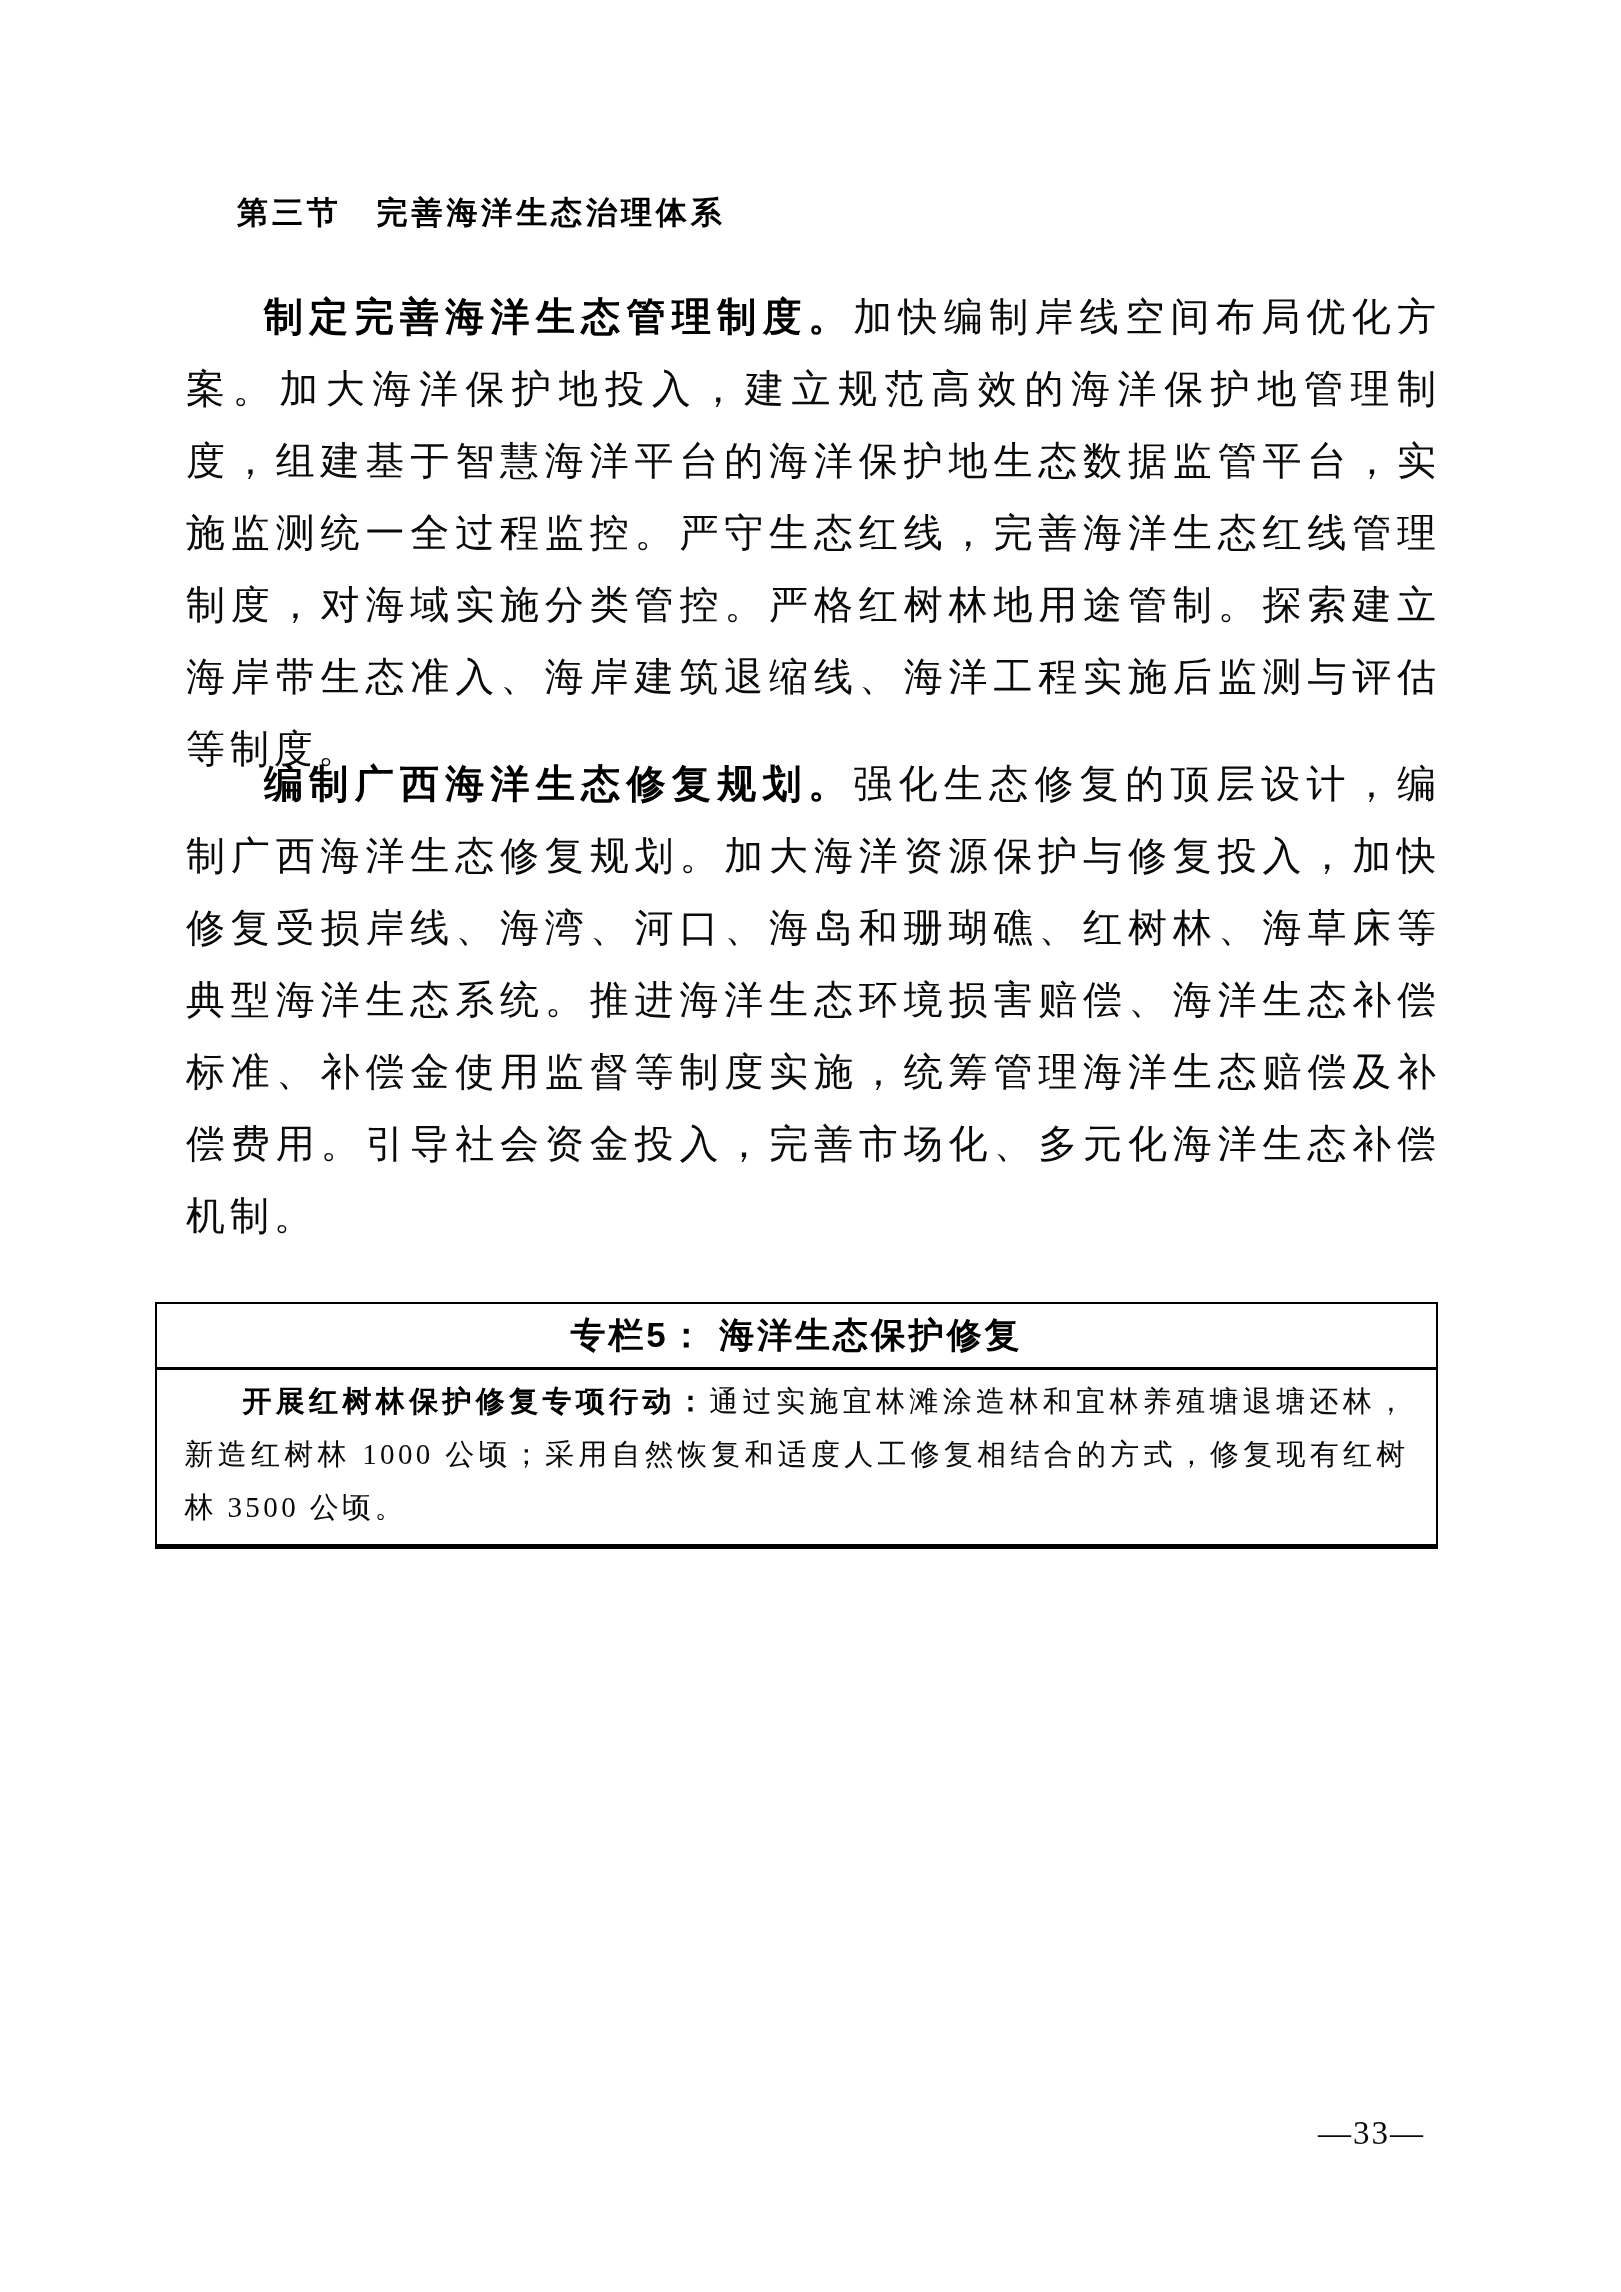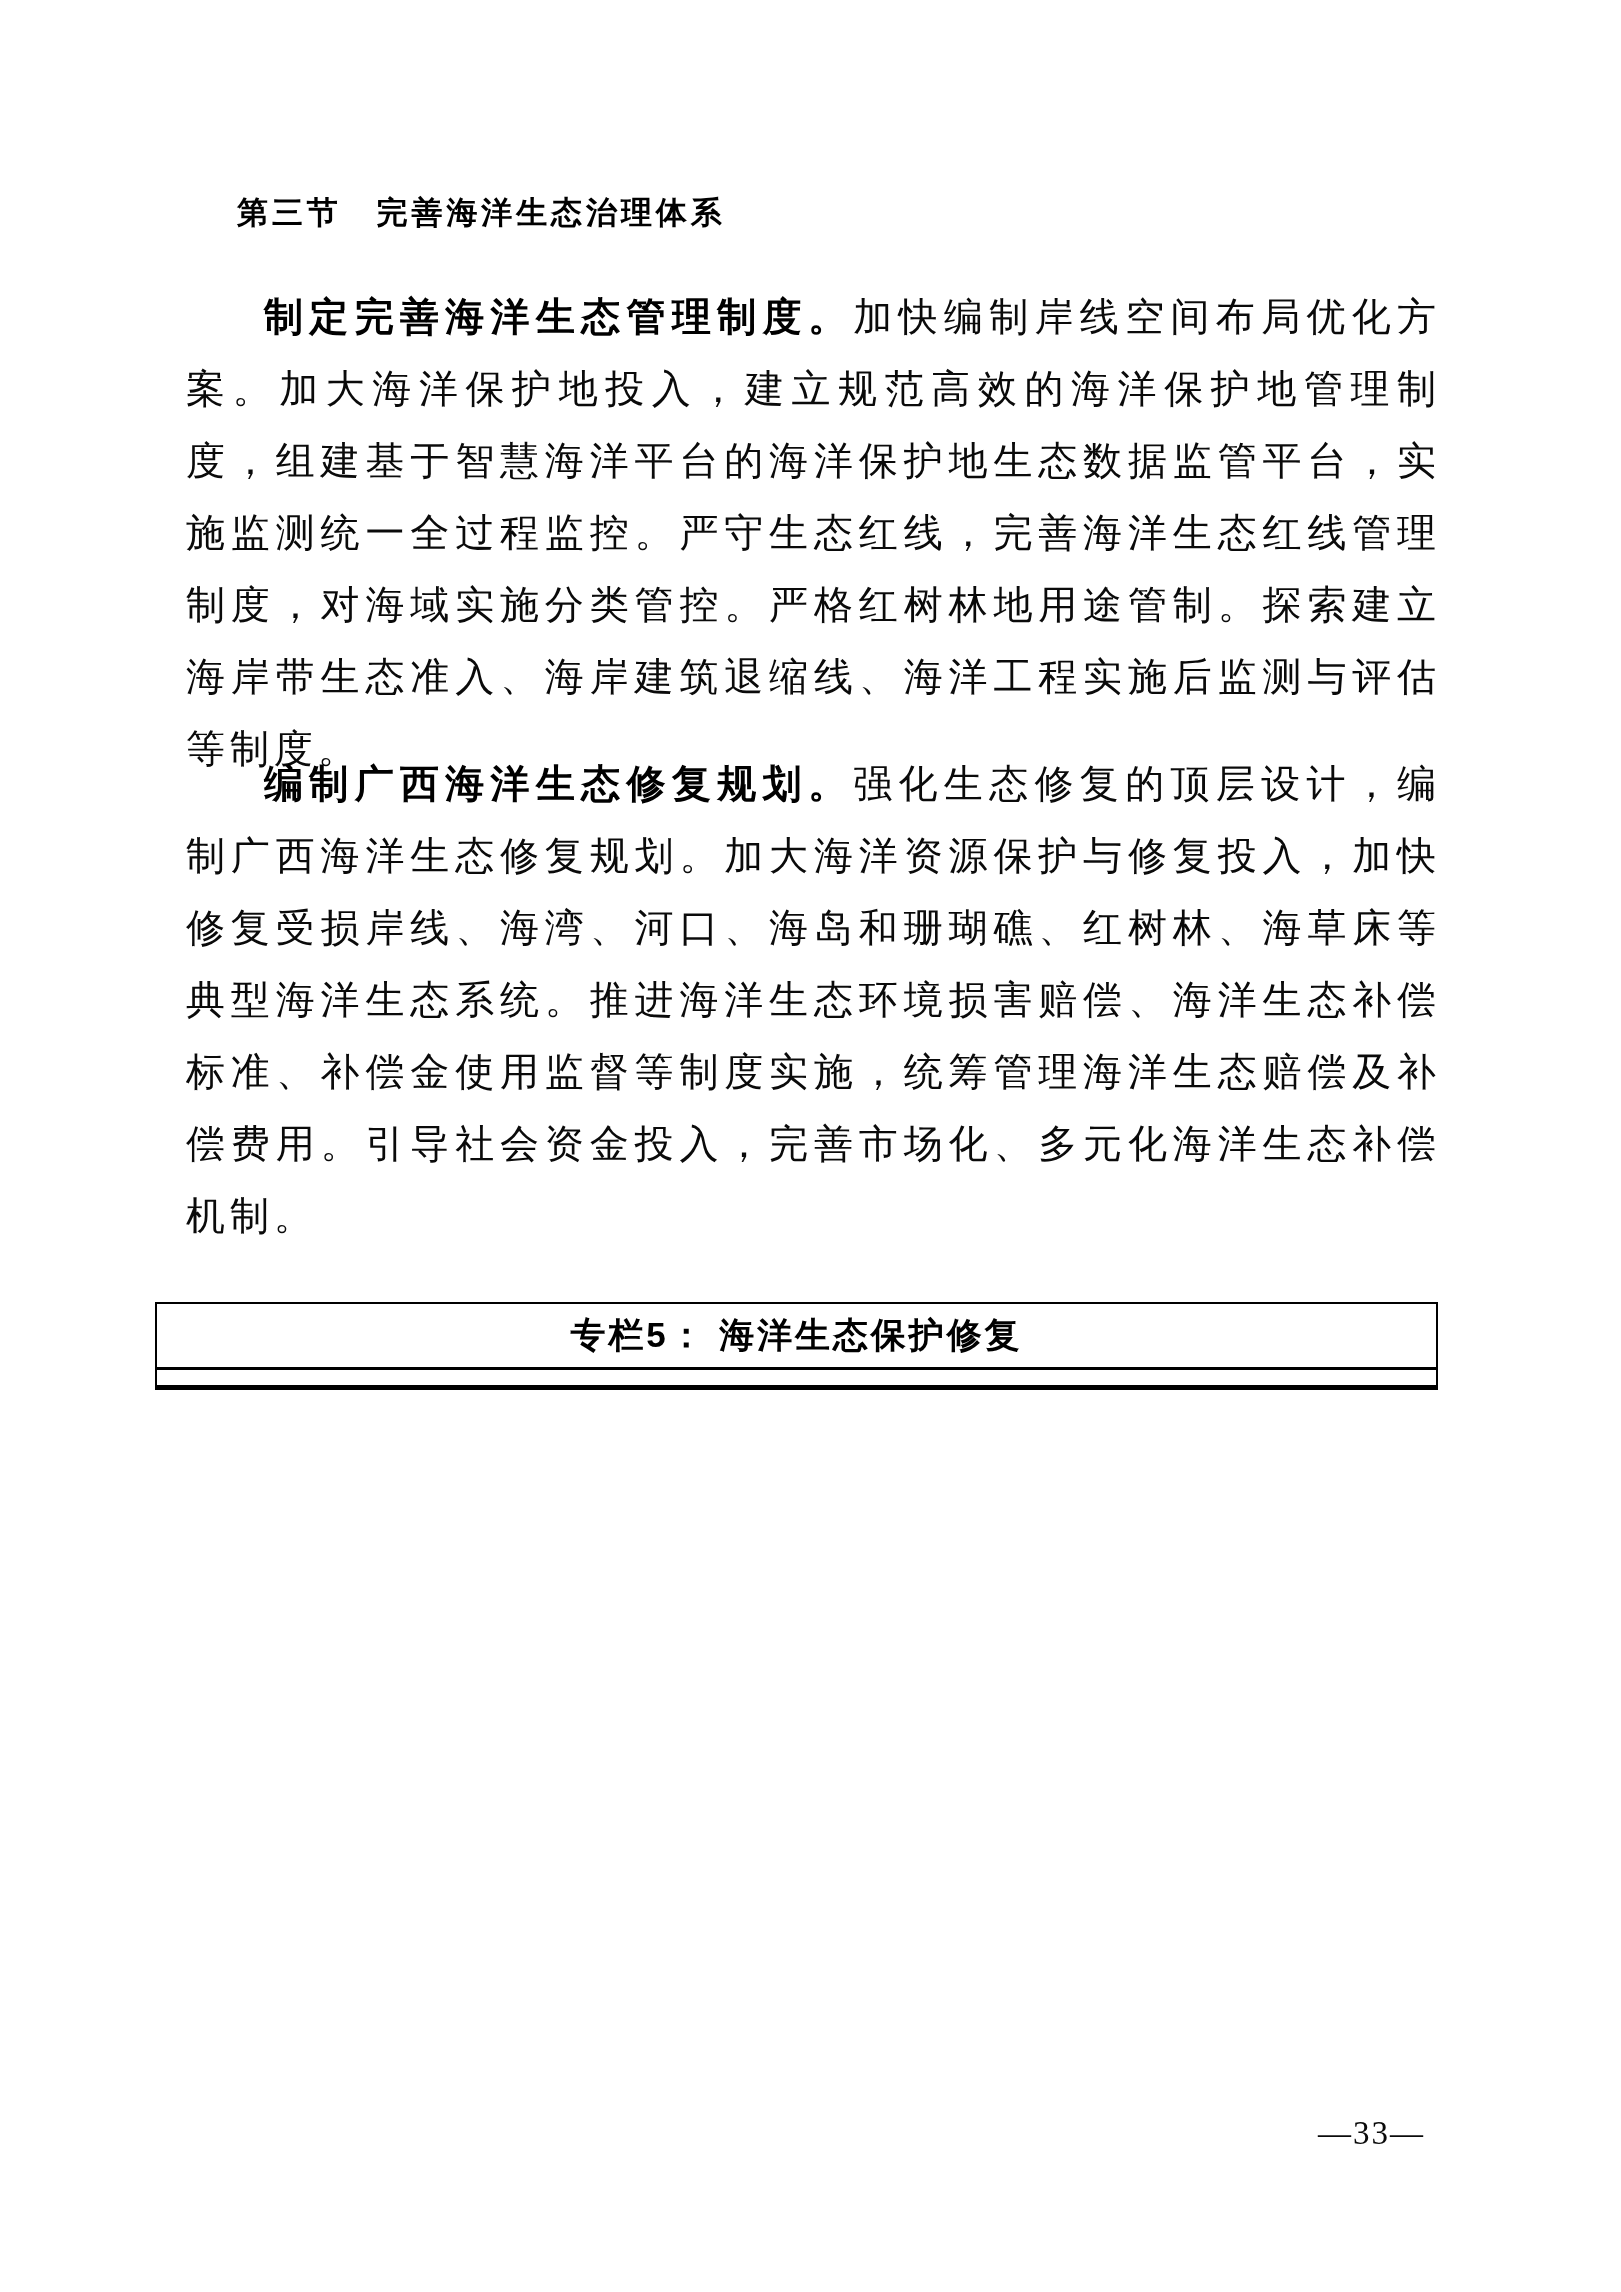--- a/index.html
+++ b/index.html
@@ -96,20 +96,21 @@
   <p class="para p1"><b class="lead">制定完善海洋生态管理制度。</b><span>加快编制岸线空间布局优化方案。加大海洋保护地投入，建立规范高效的海洋保护地管理制度，组建基于智慧海洋平台的海洋保护地生态数据监管平台，实施监测统一全过程监控。严守生态红线，完善海洋生态红线管理制度，对海域实施分类管控。严格红树林地用途管制。探索建立海岸带生态准入、海岸建筑退缩线、海洋工程实施后监测与评估等制度。</span></p>
 
   <p class="para p2"><b class="lead">编制广西海洋生态修复规划。</b><span>强化生态修复的顶层设计，编制广西海洋生态修复规划。加大海洋资源保护与修复投入，加快修复受损岸线、海湾、河口、海岛和珊瑚礁、红树林、海草床等典型海洋生态系统。推进海洋生态环境损害赔偿、海洋生态补偿标准、补偿金使用监督等制度实施，统筹管理海洋生态赔偿及补偿费用。引导社会资金投入，完善市场化、多元化海洋生态补偿机制。</span></p>
 
   <div class="column-box">
     <div class="box-header">专栏5：  海洋生态保护修复</div>
     <div class="box-body">
 
 
 
+      <p class="box-para"><b class="lead">开展红树林保护修复专项行动：</b><span>通过实施宜林滩涂造林和宜林养殖塘退塘还林，新造红树林 1000 公顷；采用自然恢复和适度人工修复相结合的方式，修复现有红树林 3500 公顷。</span></p>
 
 
     </div>
   </div>
 
   <div class="page-number">—33—</div>
 
 </div>
 
 

